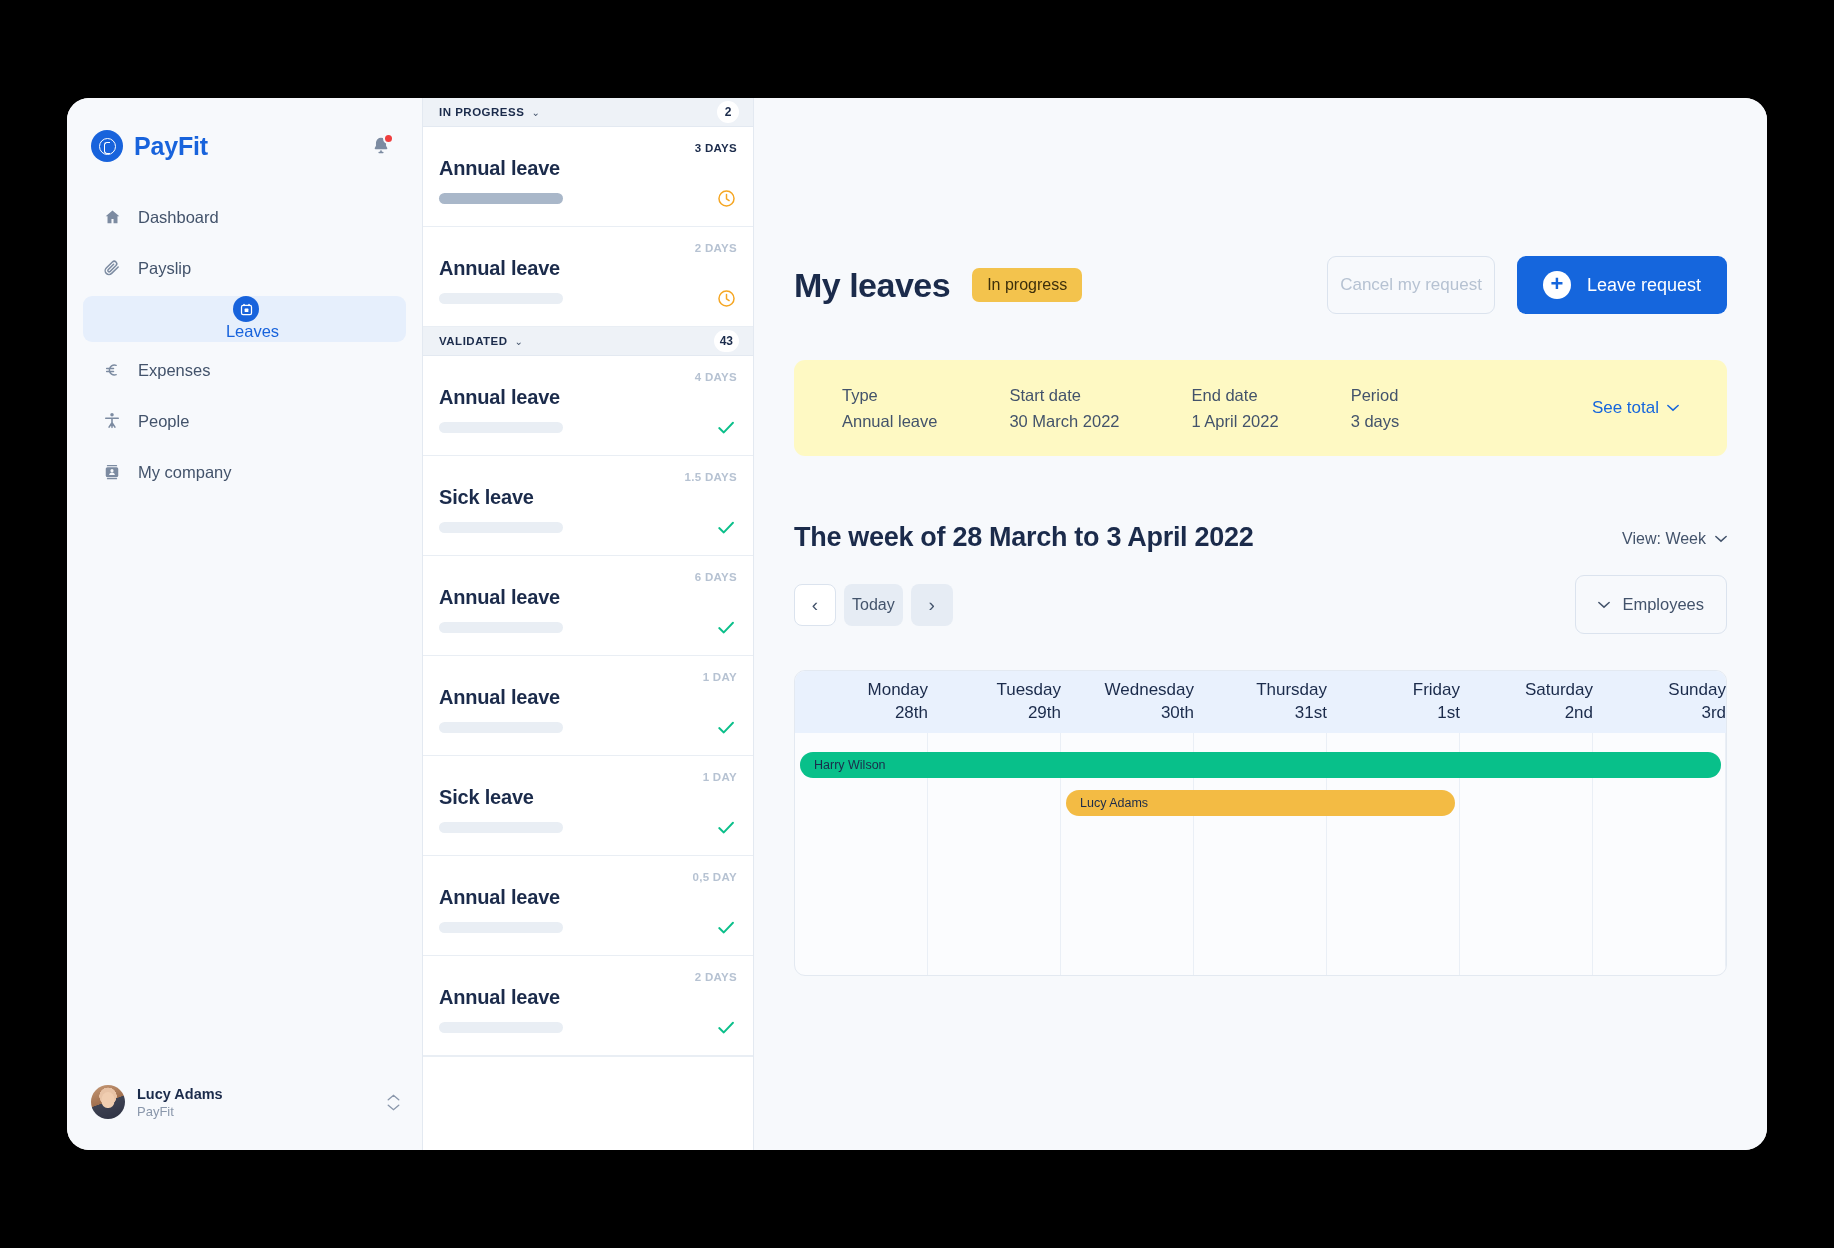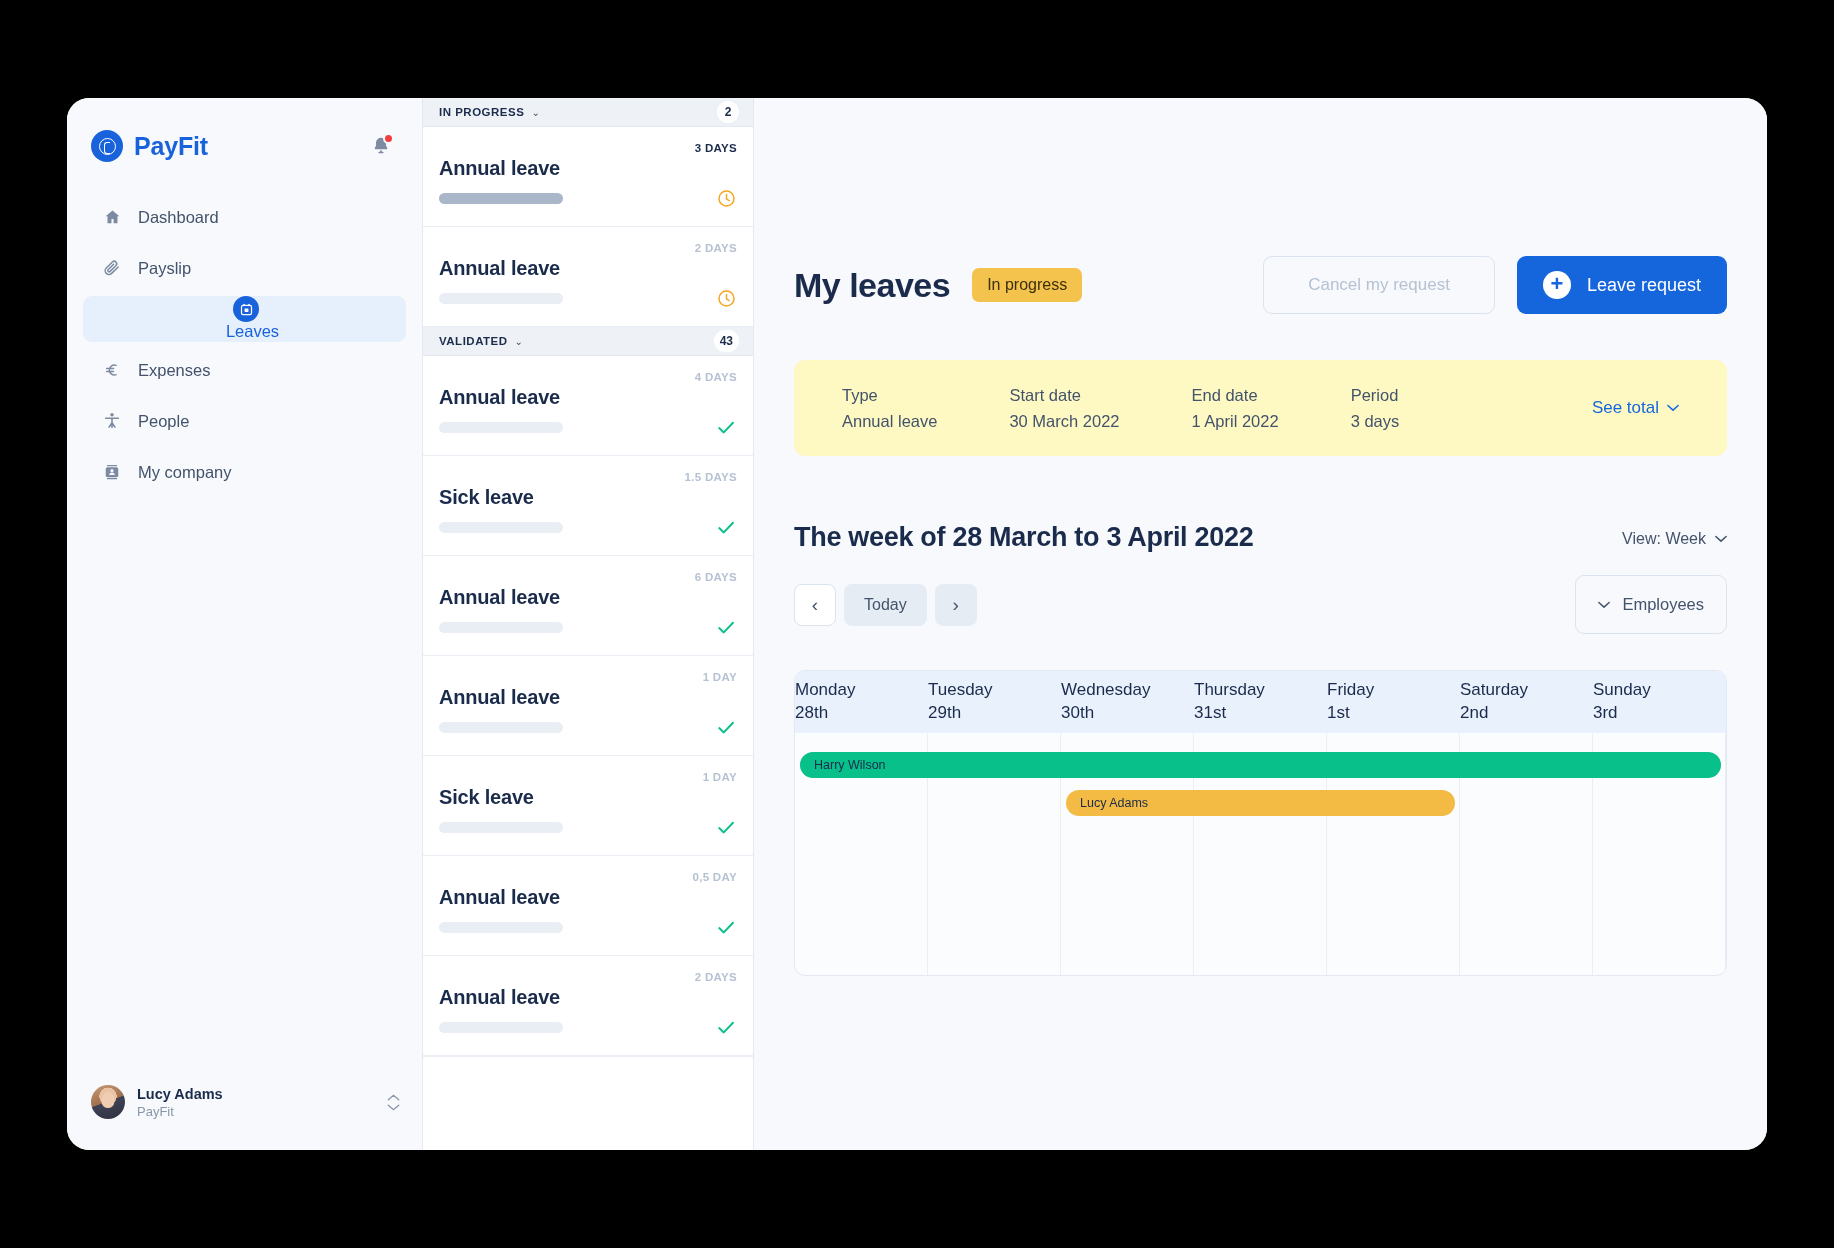--- a/index.html
+++ b/index.html
@@ -270,21 +270,21 @@
     background: #f3c34d;
     color: #3d2f0b;
     font-size: 16px;
     font-weight: 500;
     padding: 8px 15px;
     border-radius: 7px;
   }
   .header-actions { margin-left: auto; display: flex; align-items: center; gap: 22px; }
   #cancel-request-btn {
     height: 58px;
-    padding: 0 44px;
+    padding: 0 12px;
     border: 1px solid #dbe3ee;
     border-radius: 9px;
     background: #f7f9fc;
     color: #b6c2d2;
     font-size: 17px;
     font-family: inherit;
     cursor: pointer;
   }
   #leave-request-btn {
     height: 58px;
@@ -362,21 +362,21 @@
     cursor: pointer;
     display: flex; align-items: center; justify-content: center;
   }
   .nav-btn.outlined {
     background: #ffffff;
     border: 1px solid #dbe3ee;
   }
   #today-btn {
     height: 42px;
     margin: 0 8px;
-    padding: 0 20px;
+    padding: 0 8px;
     border: none;
     border-radius: 8px;
     background: #e6ecf4;
     color: #43536b;
     font-size: 16px;
     font-family: inherit;
     cursor: pointer;
   }
   #employees-filter {
     margin-left: auto;
@@ -402,21 +402,21 @@
     position: relative;
   }
   #day-header {
     display: flex;
     height: 62px;
     background: #e9f1fd;
   }
   .day-col-head {
     flex: 1 1 0;
     display: flex; flex-direction: column;
-    align-items: flex-start; justify-content: center;
+    align-items: flex-end; justify-content: center;
     line-height: 1.35;
   }
   .dch-name { font-size: 17px; color: #1b2b4b; }
   .dch-num  { font-size: 17px; color: #1b2b4b; }
   #cal-body {
     position: relative;
     height: 244px;
     display: flex;
   }
   .day-col {

